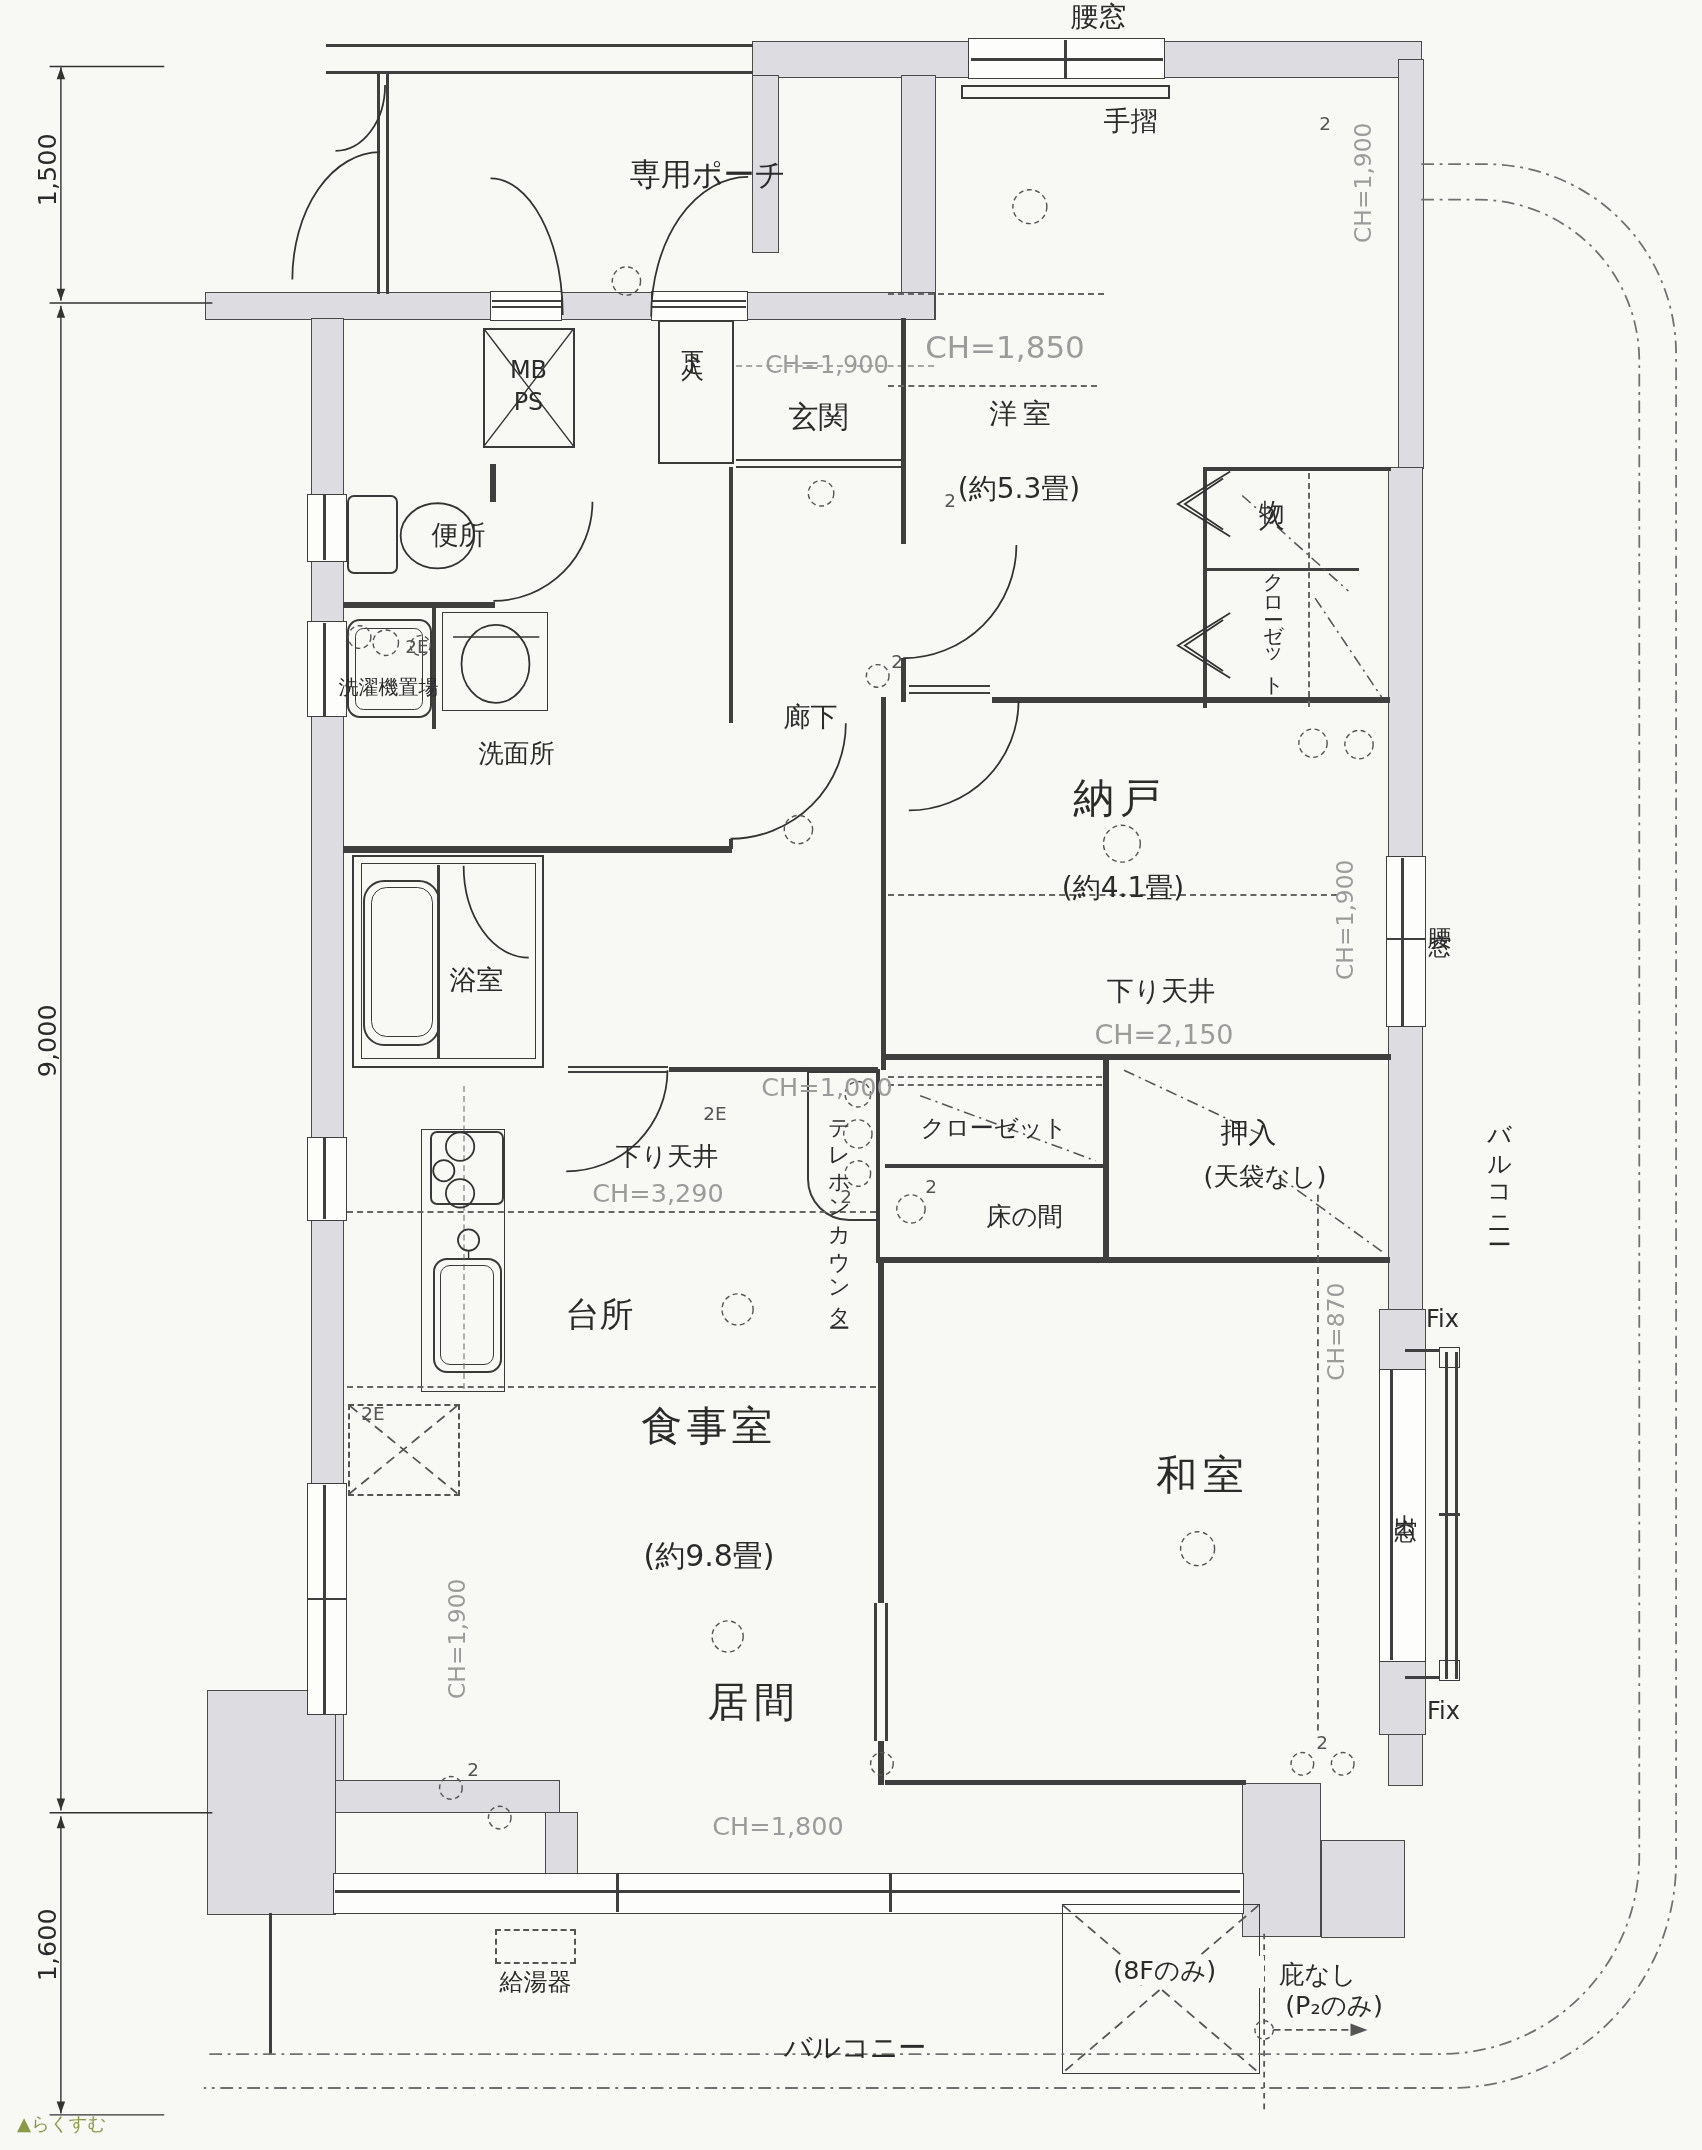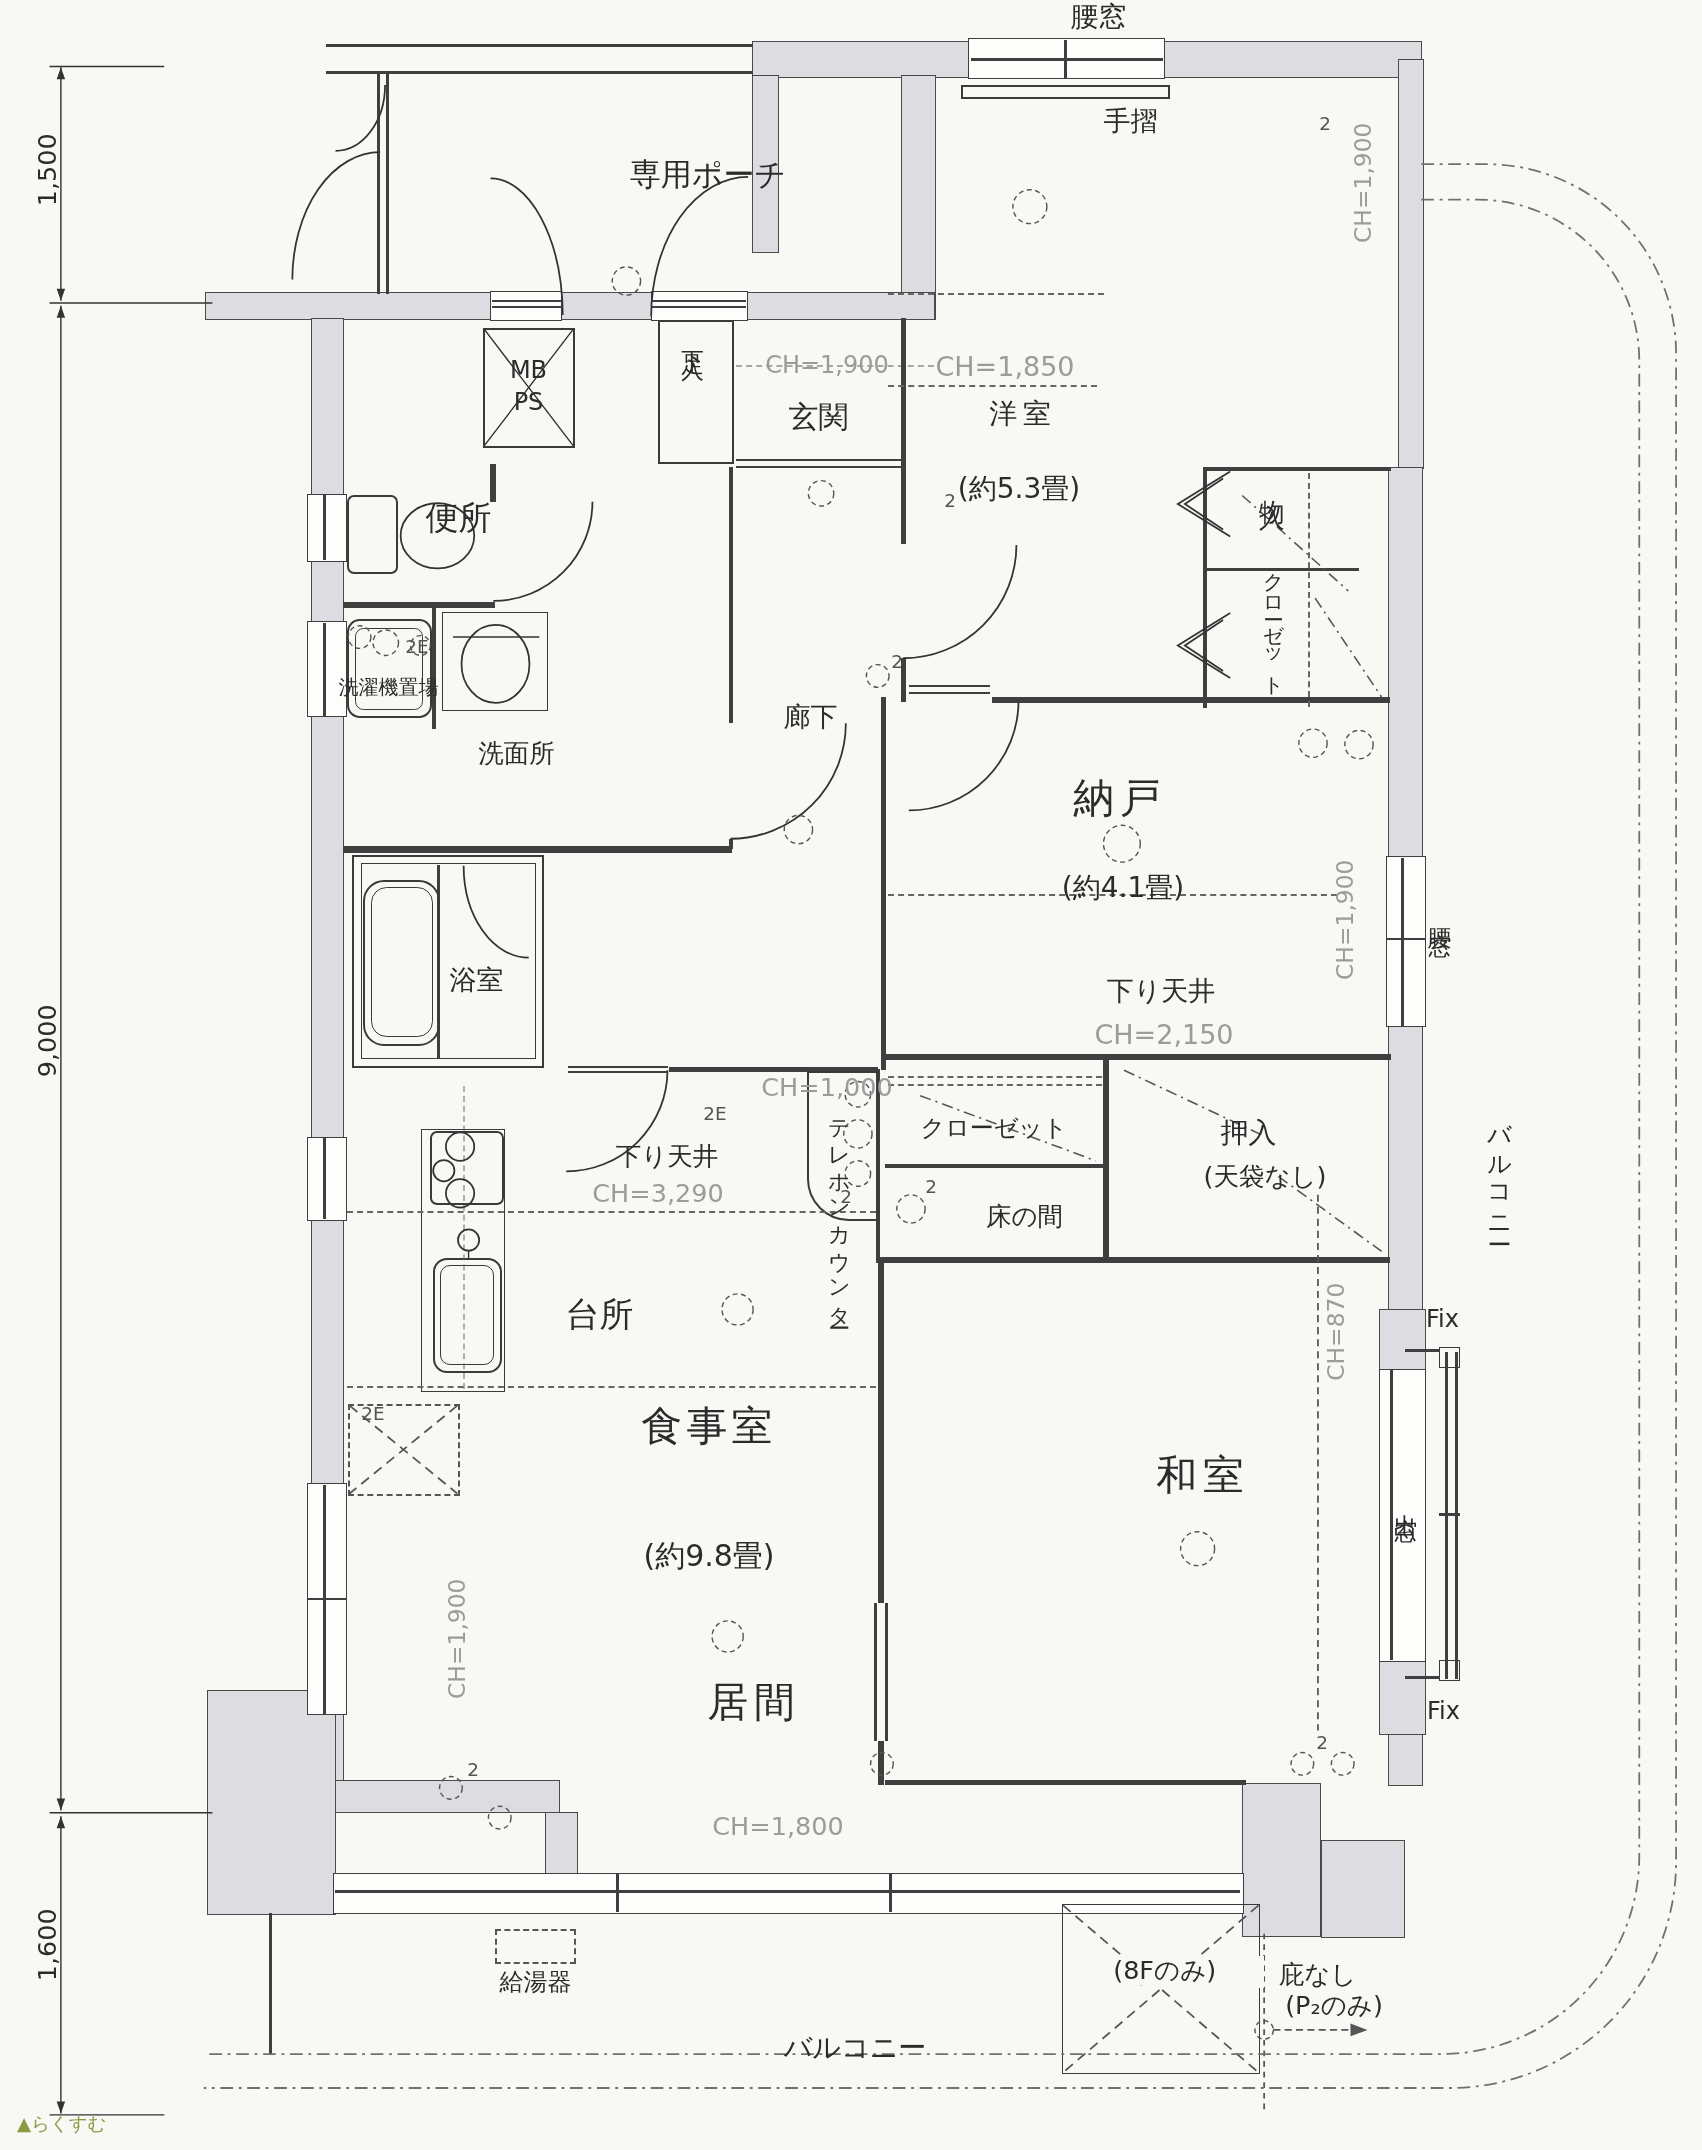--- a/index.html
+++ b/index.html
@@ -253,29 +253,29 @@
   <div class="lbl" style="left:609px;top:157px;width:198px;font-size:31px">専用ポーチ</div>
   <div class="lbl sm" style="left:1311px;top:113px;width:28px">2</div>
   <div class="lbl rot g" style="left:1292px;top:170px;width:142px;height:25.5px;font-size:23.4px">CH=1,900</div>
 
   <div class="lbl" style="left:500px;top:357px;width:57px;font-size:24px">MB</div>
   <div class="lbl" style="left:500px;top:389px;width:57px;font-size:24px">PS</div>
   <div class="lbl v" style="left:679px;top:333px;font-size:22.6px">下足入</div>
   <div class="lbl g" style="left:742px;top:352px;width:170px;font-size:24px">CH=1,900</div>
   <div class="lbl" style="left:762px;top:400px;width:113px;font-size:30px">玄関</div>
 
-  <div class="lbl g" style="left:913px;top:351px;width:184px;font-size:27px">CH=1,850</div>
+  <div class="lbl g" style="left:913px;top:330px;width:184px;font-size:31px">CH=1,850</div>
   <div class="lbl" style="left:938px;top:398px;width:170px;font-size:28px;letter-spacing:5.7px">洋室</div>
   <div class="lbl" style="left:913px;top:473px;width:212px;font-size:28px">(約5.3畳)</div>
   <div class="lbl sm" style="left:936px;top:490px;width:28px">2</div>
 
   <div class="lbl v" style="left:1257px;top:480px;font-size:25.5px">物入</div>
   <div class="lbl v" style="left:1261px;top:558px;font-size:20.5px;letter-spacing:2.1px">クローゼット</div>
 
-  <div class="lbl" style="left:402px;top:499px;width:113px;font-size:33px">便所</div>
+  <div class="lbl" style="left:402px;top:519px;width:113px;font-size:27px">便所</div>
   <div class="lbl sm g" style="left:396px;top:636px;width:42px">2E</div>
   <div class="lbl" style="left:325px;top:676px;width:127px;font-size:20px">洗濯機置場</div>
   <div class="lbl" style="left:453px;top:739px;width:127px;font-size:25.5px">洗面所</div>
   <div class="lbl" style="left:754px;top:701px;width:113px;font-size:27px">廊下</div>
   <div class="lbl sm" style="left:883px;top:651px;width:28px">2</div>
 
   <div class="lbl" style="left:1035px;top:775px;width:170px;font-size:41px;letter-spacing:5.7px">納戸</div>
   <div class="lbl" style="left:1017px;top:872px;width:212px;font-size:28px">(約4.1畳)</div>
   <div class="lbl" style="left:1076px;top:975px;width:170px;font-size:27px">下り天井</div>
   <div class="lbl g" style="left:1072px;top:1019px;width:184px;font-size:27px">CH=2,150</div>

